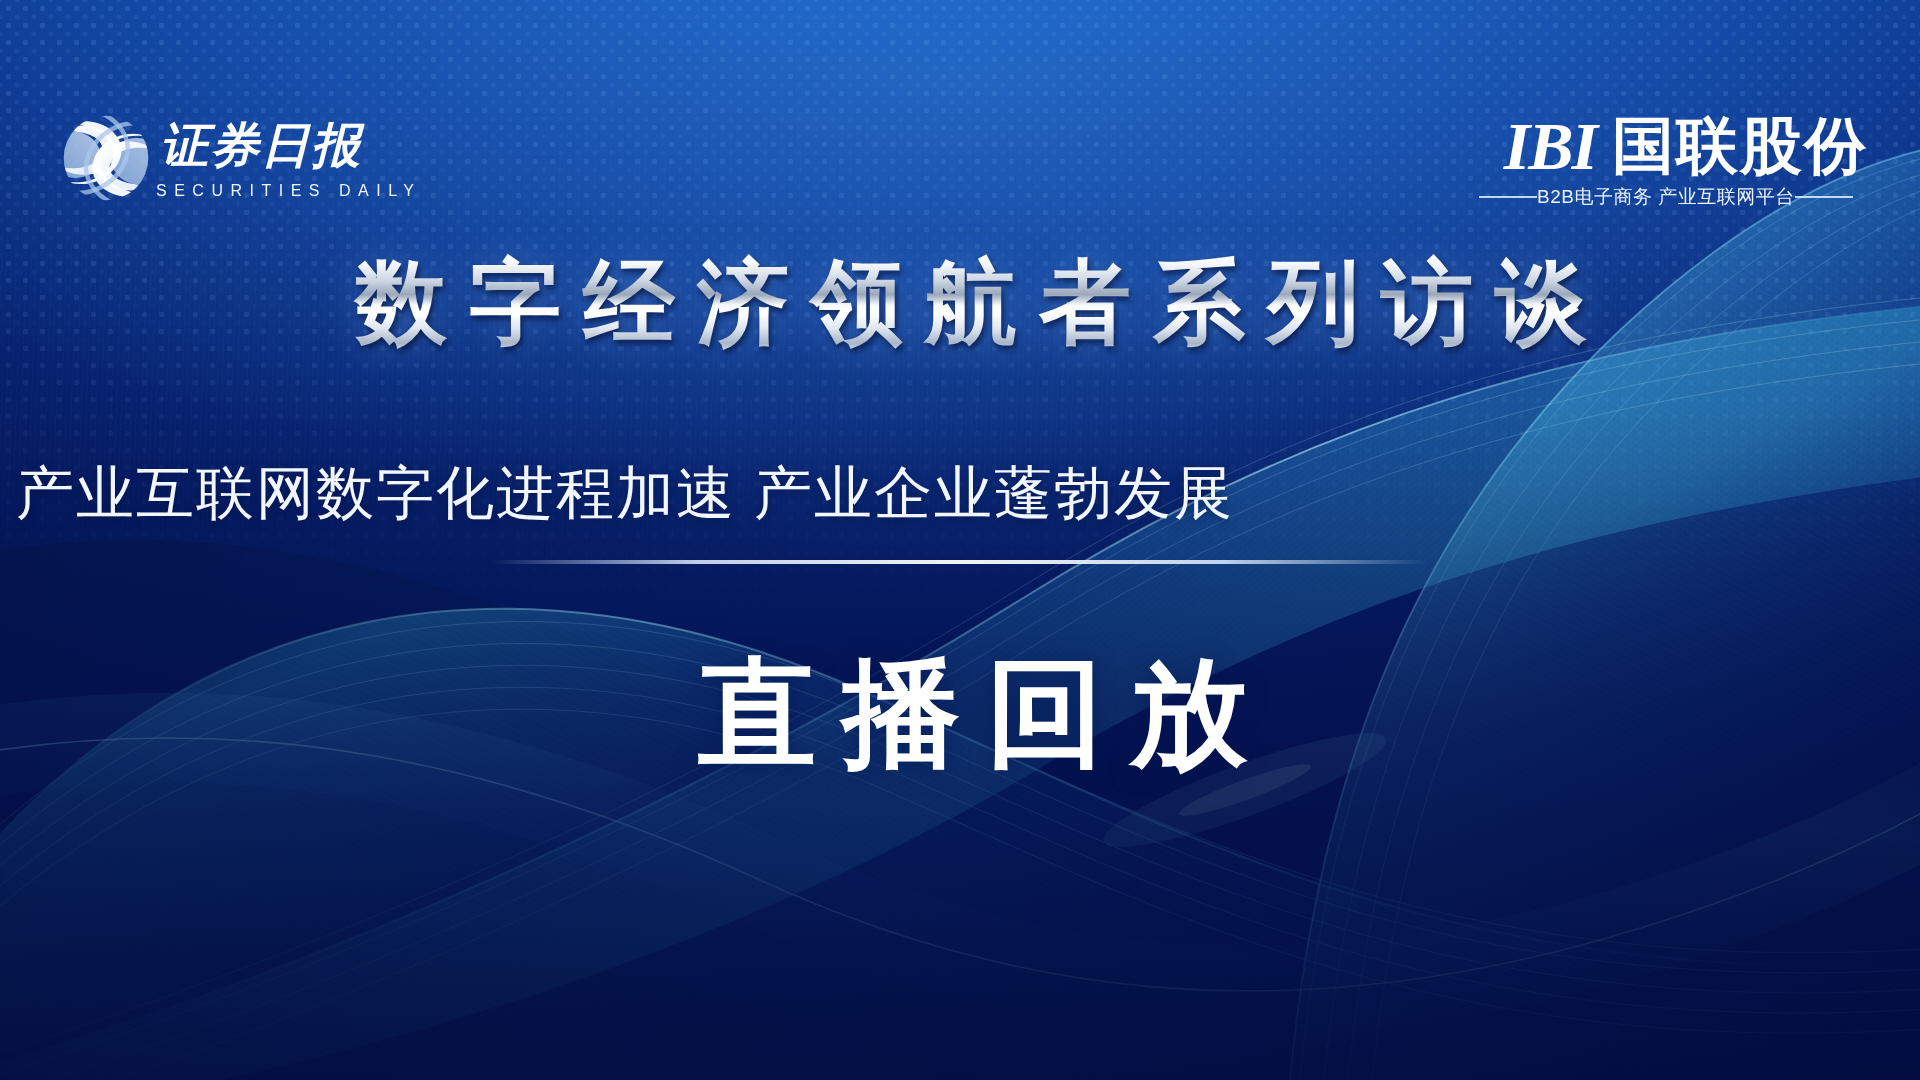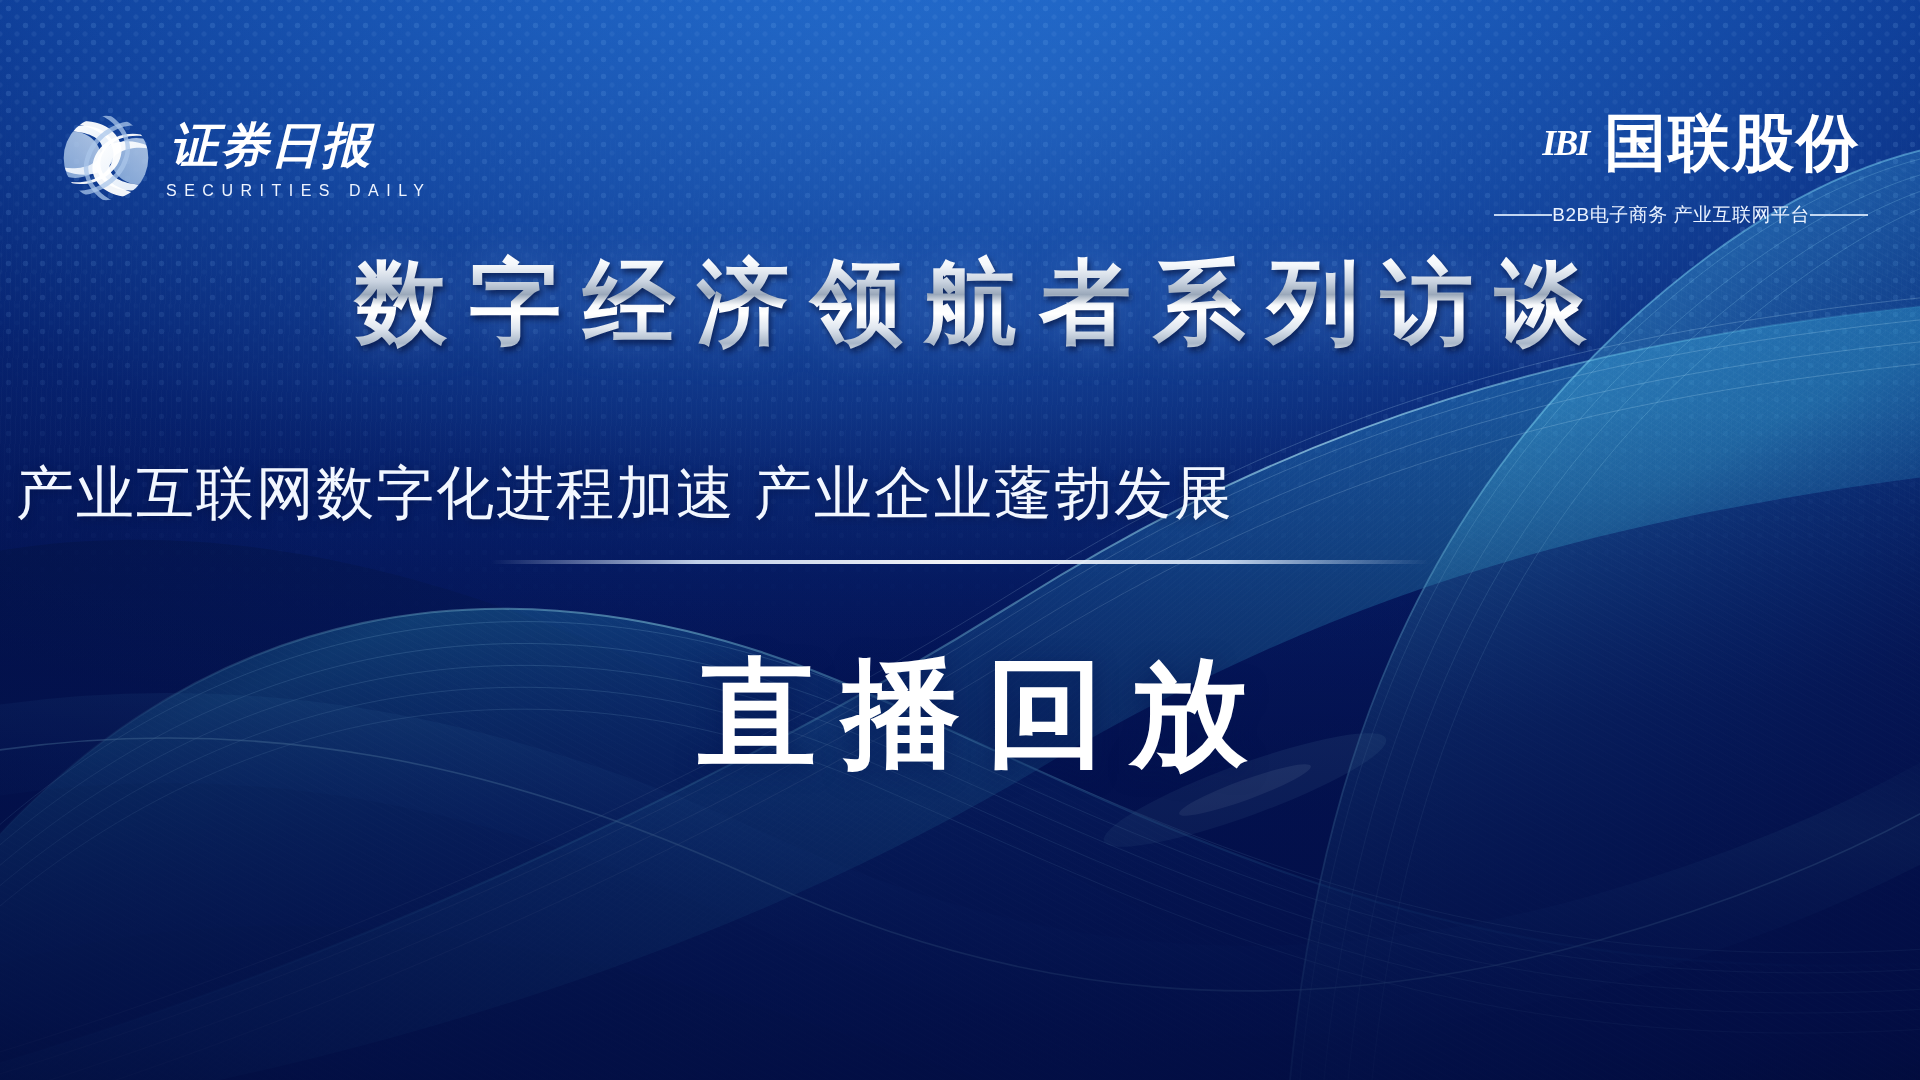--- a/index.html
+++ b/index.html
@@ -81,21 +81,21 @@
     pointer-events: none;
   }
 
   
   .logo-left {
     position: absolute;
     left: 60px;
     top: 112px;
     display: flex;
     align-items: center;
-    gap: 10px;
+    gap: 0;
   }
   .sd-mark { width: 92px; height: 92px; flex: 0 0 auto; }
   .sd-text { display: flex; flex-direction: column; }
   .sd-cn {
     height: 58px;
     display: block;
   }
   .sd-en {
     margin-top: 7px;
     font-size: 16px;
@@ -115,39 +115,39 @@
     flex-direction: column;
     align-items: center;
   }
   .ibi-row {
     display: flex;
     align-items: center;
     gap: 14px;
     white-space: nowrap;
   }
   .ibi-mark {
-    font-size: 36px;
+    font-size: 68px;
     font-weight: 700;
     font-style: italic;
     font-family: "Liberation Serif", "DejaVu Serif", serif;
     color: #ffffff;
     letter-spacing: -2px;
     line-height: 1;
     padding-right: 2px;
     margin-left: 40px;
   }
   .ibi-cn {
     font-size: 62px;
     font-weight: 700;
     color: #ffffff;
     letter-spacing: 2px;
     line-height: 1;
   }
   .ibi-sub {
-    margin-top: 28px;
+    margin-top: 4px;
     display: flex;
     align-items: center;
     gap: 0;
     white-space: nowrap;
   }
   .ibi-sub .rule {
     width: 58px;
     height: 2px;
     background: rgba(225,238,255,0.85);
   }

